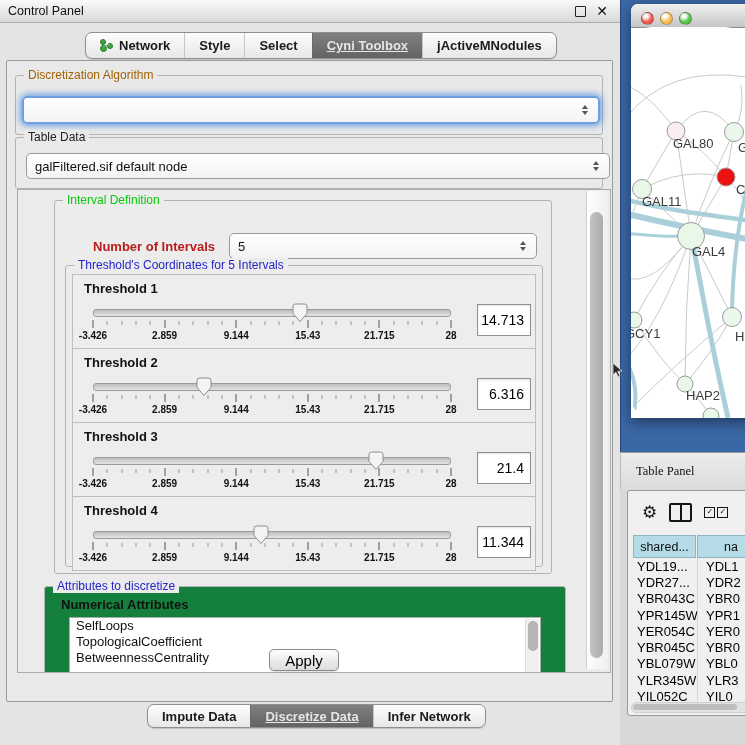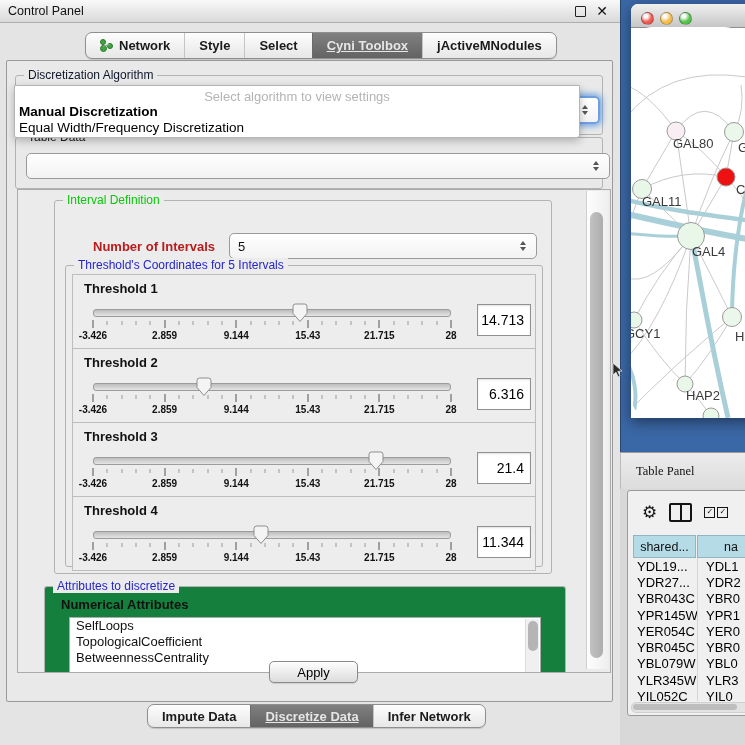--- a/index.html
+++ b/index.html
@@ -33,21 +33,21 @@
   .net-icon:after{content:"";position:absolute;left:3px;top:6px;width:7px;height:1px;background:#8a8;transform:rotate(-18deg);}
 
   .cp-content{position:absolute;left:6px;top:60px;width:605px;height:640px;border:1px solid #9a9a9a;
     border-radius:2px;background:#e9e9e9;}
 
   
   .group{position:absolute;border:1px solid #b3b3b3;border-radius:3px;}
   .group>.gtitle{position:absolute;top:-8px;left:8px;background:#e9e9e9;padding:0 4px;font-size:12px;line-height:14px;}
   .gt-green{color:#0ac80a;}
   .gt-blue{color:#2525cc;}
-  .gt-pale{color:#0f172a;}
+  .gt-pale{color:#a16207;}
   .gt-dark{color:#222;}
 
   .combo{position:absolute;background:linear-gradient(#ffffff,#f3f3f3);border:1px solid #9a9a9a;border-radius:5px;
     display:flex;align-items:center;font-size:13px;color:#111;padding:0 8px;}
   .stepper{margin-left:auto;display:flex;flex-direction:column;gap:2px;padding-right:2px;}
   .stepper u{width:0;height:0;border-left:3.5px solid transparent;border-right:3.5px solid transparent;display:block;}
   .stepper .up{border-bottom:4px solid #555;}
   .stepper .dn{border-top:4px solid #555;}
   .combo.focused{border:2px solid #6f9fe0;box-shadow:0 0 6px 2px rgba(90,150,225,.85);}
 
@@ -84,22 +84,22 @@
     box-shadow:inset 0 1px 2px rgba(0,0,0,.12);font-size:14px;color:#000;display:flex;align-items:center;
     justify-content:flex-end;padding-right:6px;box-sizing:border-box;}
 
   
   #attr-sub{font-size:13px;font-weight:700;color:#111;position:absolute;left:16px;top:10px;}
   #attr-list{position:absolute;left:24px;top:30px;width:470px;height:96px;background:#fff;border:1px solid #ababab;}
   .attr-item{height:16px;line-height:16px;font-size:13px;color:#111;padding-left:6px;}
   #attr-scroll{position:absolute;right:1px;top:1px;width:13px;height:94px;background:#f0f0f0;border-left:1px solid #ddd;}
   #attr-scroll i{position:absolute;left:1.5px;top:2px;width:10px;height:30px;border-radius:5px;background:#b5b5b5;}
 
-  #apply-btn{position:absolute;left:262px;top:600px;width:89px;height:22px;border:1px solid #8a8a8a;border-radius:5px;
-    background:linear-gradient(#fefefe,#dcdcdc);font-size:13px;color:#000;font-family:inherit;
+  #apply-btn{position:absolute;left:262px;top:588px;width:70px;height:22px;border:1px solid #8a8a8a;border-radius:5px;
+    background:linear-gradient(#fefefe,#dcdcdc);font-size:15px;color:#000;font-family:inherit;
     display:flex;align-items:center;justify-content:center;box-shadow:0 1px 1px rgba(0,0,0,.12);}
 
   
   #right{position:absolute;left:620px;top:0;width:125px;height:745px;background:#d8d8d8;}
   #desktop{position:absolute;left:0;top:0;width:125px;height:452px;background:#3a67a5;border-left:1px solid #27466f;overflow:hidden;}
   #mac-window{position:absolute;left:10px;top:4px;width:125px;height:414px;border-radius:7px 0 0 0;
     box-shadow:0 4px 14px rgba(0,0,0,.45);background:#fff;}
   #mac-titlebar{position:absolute;left:0;top:0;right:0;height:23px;border-radius:7px 0 0 0;
     background:linear-gradient(#f0f0f0,#c6c6c6);border-bottom:1px solid #8f8f8f;}
   .tl{position:absolute;top:8px;width:13px;height:13px;border-radius:50%;border:1px solid rgba(0,0,0,.3);box-sizing:border-box;}
@@ -172,20 +172,21 @@
           <span class="stepper">
               <u class="up"></u>
               <u class="dn"></u>
             </span>
         </div>
       </div>
 
       <div class="group" id="tabledata-group" style="left:8px;top:76px;width:586px;height:50px;">
         <span class="gtitle gt-dark">Table Data</span>
         <div class="combo" style="left:10px;top:15px;width:566px;height:24px;">
+          <span>galFiltered.sif default node</span>
           <span class="stepper">
               <u class="up"></u>
               <u class="dn"></u>
             </span>
         </div>
       </div>
 
       <div id="scrollpane">
 
         <div class="group" style="left:36px;top:10px;width:496px;height:372px;background:#ececec;">
@@ -427,27 +428,20 @@
           <span>Impute Data</span>
         </div>
         <div class="seg-tab sel">
           <span>Discretize Data</span>
         </div>
         <div class="seg-tab">
           <span>Infer Network</span>
         </div>
       </nav>
 
-    <div id="algo-popup">
-      <div class="hint">Select algorithm to view settings</div>
-      <div id="popup-opts">
-          <div class="popup-opt b" style="top: 18px;">Manual Discretization</div>
-          <div class="popup-opt" style="top: 34px;">Equal Width/Frequency Discretization</div>
-        </div>
-    </div>
   </section>
 
   <aside id="right">
 
     <div id="desktop">
       <div id="mac-window">
         <div id="mac-titlebar">
           <span class="tl" id="tl-red" style="left: 10px; background: radial-gradient(circle at 35% 28%, rgba(255, 255, 255, 0.85) 0px, rgba(255, 255, 255, 0.85) 18%, rgb(239, 89, 80) 55%);"></span>
           <span class="tl" id="tl-yellow" style="left: 29px; background: radial-gradient(circle at 35% 28%, rgba(255, 255, 255, 0.85) 0px, rgba(255, 255, 255, 0.85) 18%, rgb(245, 189, 76) 55%);"></span>
           <span class="tl" id="tl-green" style="left: 48px; background: radial-gradient(circle at 35% 28%, rgba(255, 255, 255, 0.85) 0px, rgba(255, 255, 255, 0.85) 18%, rgb(85, 195, 74) 55%);"></span>

